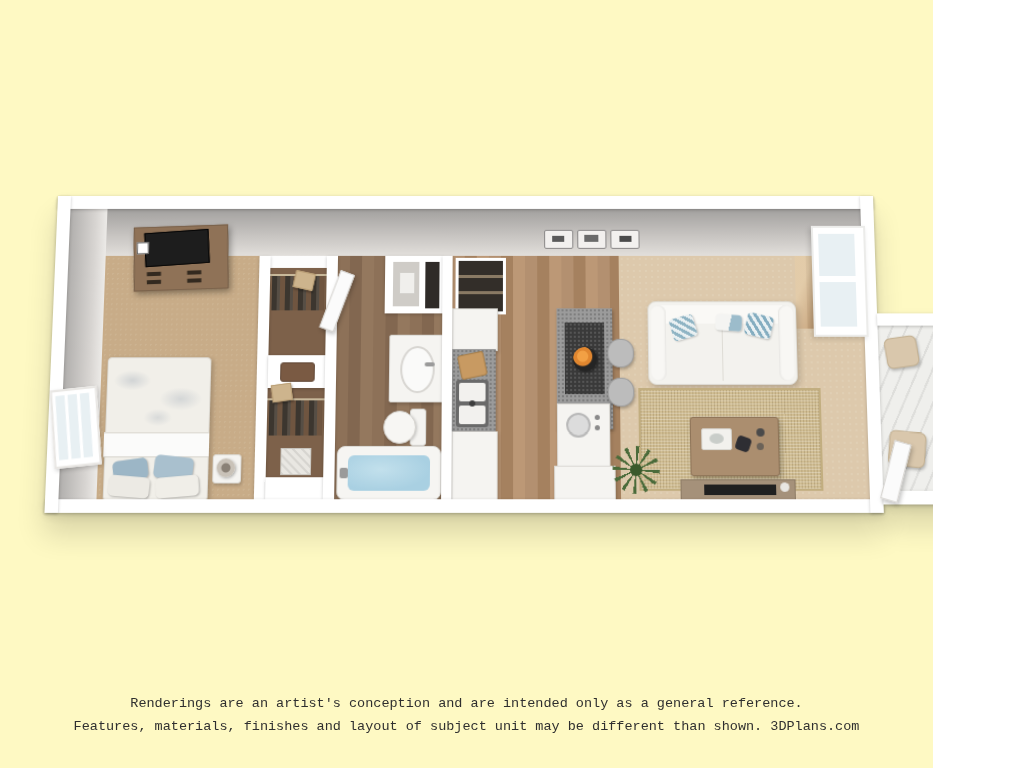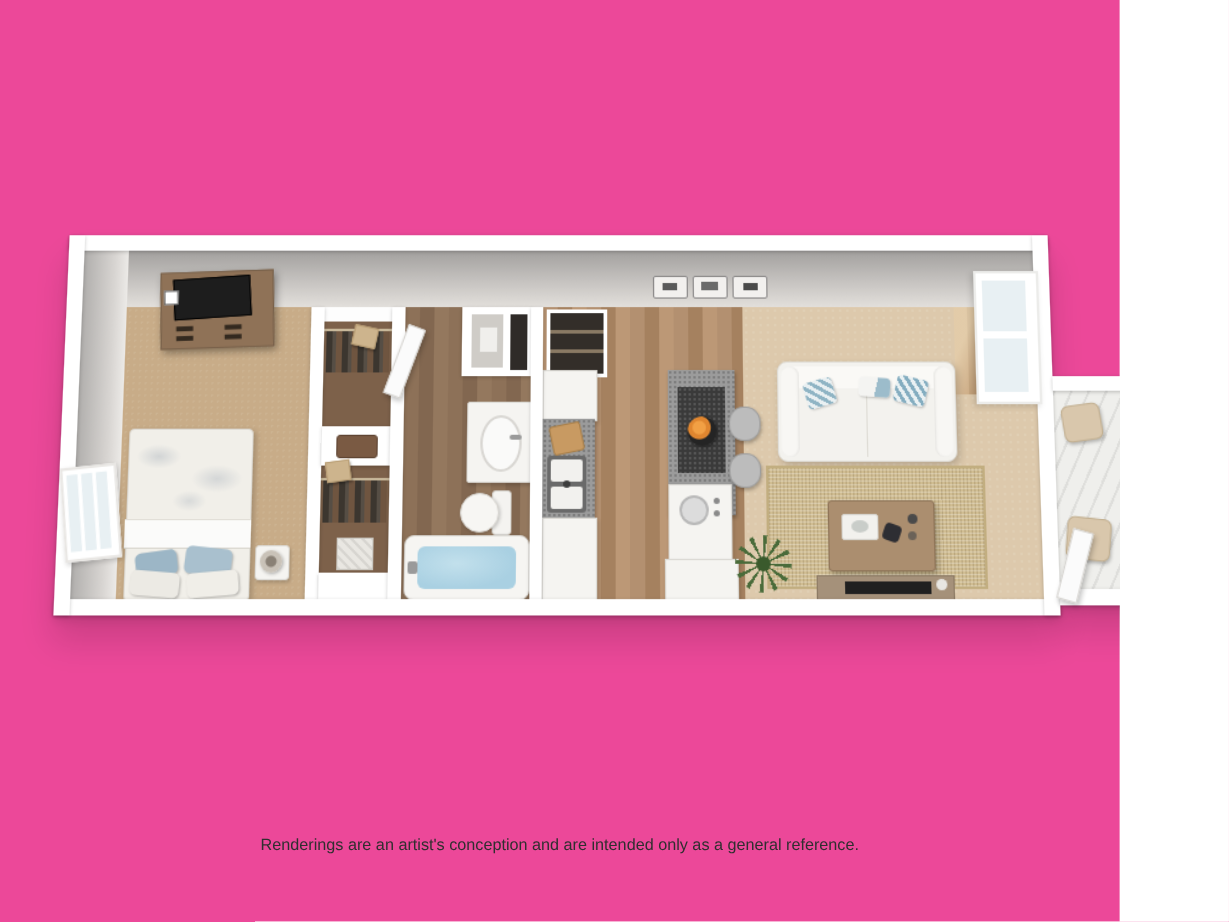--- a/index.html
+++ b/index.html
@@ -1,17 +1,17 @@
 <!DOCTYPE html>
 <html><head>
 <meta charset="utf-8">
 <style>
   html,body{margin:0;padding:0;background:#fff;}
-  #stage{position:relative;width:933px;height:768px;background:#ec4899;overflow:hidden;
-         font-family:Liberation Sans, sans-serif;}
+  #stage{position:relative;width:933px;height:768px;background:#fef9c3;overflow:hidden;
+         font-family:Liberation Mono, monospace;}
   .abs{position:absolute;}
   
   #plan{position:absolute;left:58px;top:196px;width:905px;height:312px;
         transform:perspective(1300px) rotateX(7deg);transform-origin:50% 0;}
   .unit-base{background:#fdfdfd;border-radius:3px;box-shadow:0 20px 28px rgba(0,0,0,.14), 0 4px 10px rgba(0,0,0,.10);}
   .wall{background:#ffffff;box-shadow:0 1px 3px rgba(0,0,0,.22);z-index:4;}
   .wallface-top{background:linear-gradient(180deg,#a2a09e 0%,#c6c3c0 55%,#e2dfdb 100%);z-index:2;}
   .wallface-left{background:linear-gradient(90deg,#b0aeac 0%,#d8d5d2 70%,#eceae7 100%);z-index:2;}
   
   .floor{z-index:1;}
@@ -225,15 +225,16 @@
     <div class="abs furn chair-beige" style="left:822px;top:140px;width:30px;height:28px;transform:rotate(-8deg);"></div>
     <div class="abs furn chair-beige" style="left:822px;top:232px;width:34px;height:32px;transform:rotate(6deg);"></div>
     <div class="abs door-open onwall" style="left:812px;top:238px;width:15px;height:56px;transform:rotate(16deg);transform-origin:bottom left;"></div>
     <div class="abs wall" style="left:815px;top:117px;width:90px;height:12px;"></div>
     <div class="abs wall" style="left:815px;top:289px;width:90px;height:13px;"></div>
 
   </div>
 
   <div id="disclaimer">
     <div>Renderings are an artist's conception and are intended only as a general reference.</div>
+    <div>Features, materials, finishes and layout of subject unit may be different than shown. 3DPlans.com</div>
   </div>
 
 </div>
 
 </body></html>

